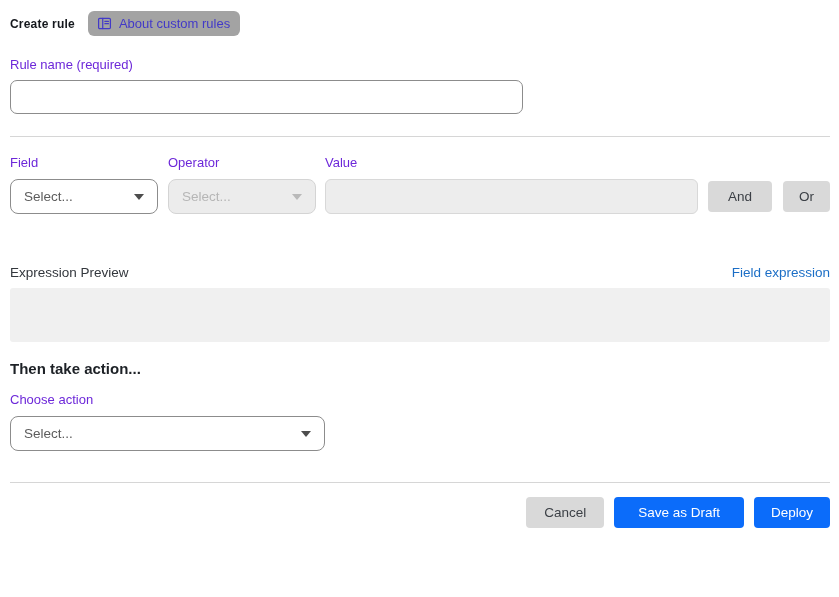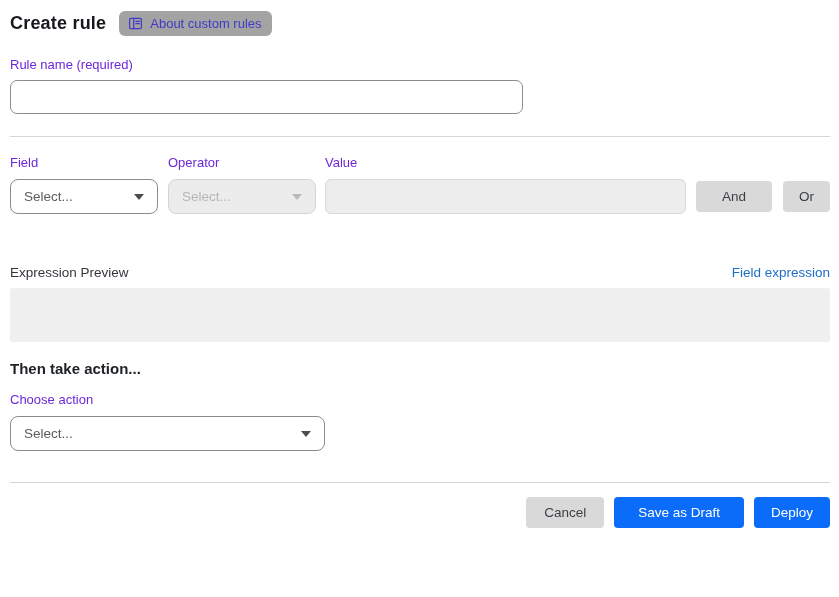--- a/index.html
+++ b/index.html
@@ -6,21 +6,21 @@
   html, body { width: 839px; height: 597px; background: #ffffff; overflow: hidden; }
   body {
     font-family: "Liberation Sans", "DejaVu Sans", sans-serif;
     color: #24282e;
     -webkit-font-smoothing: antialiased;
   }
   .page { padding: 10px 9px 0 10px; width: 839px; }
 
   
   .header-row { display: flex; align-items: center; gap: 13px; height: 27px; }
-  h1 { font-size: 18px; font-weight: 700; color: #15181d; letter-spacing: .2px; text-align: center; }
+  h1 { font-size: 12px; font-weight: 700; color: #15181d; letter-spacing: .2px; text-align: center; }
   .badge {
     display: inline-flex; align-items: center; gap: 7px;
     background: #a3a3a3; color: #4239c8;
     font-size: 13px; line-height: 1;
     padding: 5px 10px 5px 9px; border-radius: 6px;
     text-decoration: none; cursor: pointer;
   }
   .badge-icon { display: inline-flex; }
 
   
@@ -65,21 +65,21 @@
     height: 35px;
   }
 
   .btn {
     font-family: inherit; font-size: 13.5px; border: none; border-radius: 4px;
     cursor: pointer; height: 31px; display: inline-flex; align-items: center;
     justify-content: center;
   }
   .btn-gray { background: #d9d9d9; color: #3c4046; }
   .btn-blue { background: #0b6cfa; color: #ffffff; }
-  .btn-and { width: 76px; margin-left: 10px; }
+  .btn-and { width: 64px; margin-left: 10px; }
   .btn-or  { width: 47px; margin-left: 11px; }
 
   
   .expr-row { display: flex; justify-content: space-between; align-items: flex-end; margin-top: 51px; }
   .expr-label { font-size: 13.5px; color: #33373d; }
   .link { font-size: 13.5px; color: #1b6ec6; text-decoration: none; cursor: pointer; }
   .expr-box {
     margin-top: 8px; height: 54px; background: #f0f0f0; border-radius: 3px;
     font-size: 13px; color: #33373d; padding: 8px 12px;
   }

